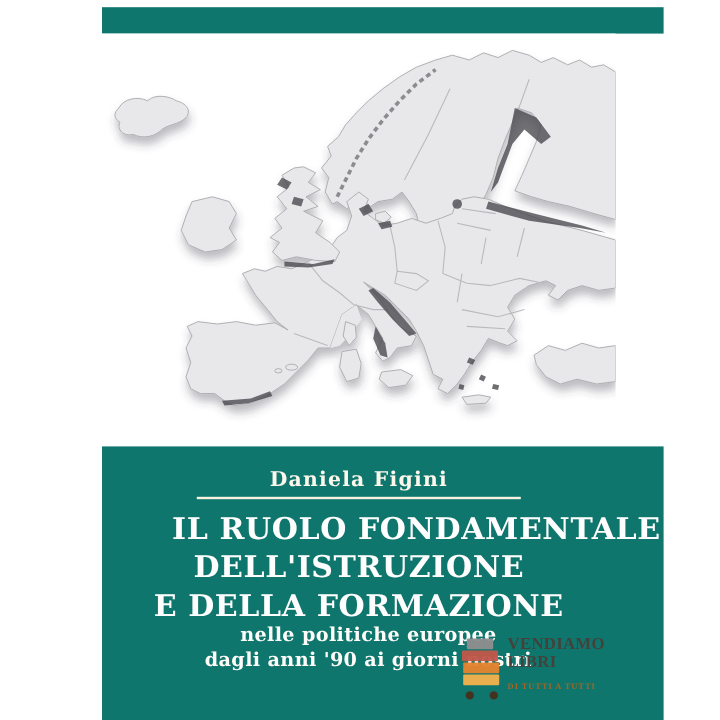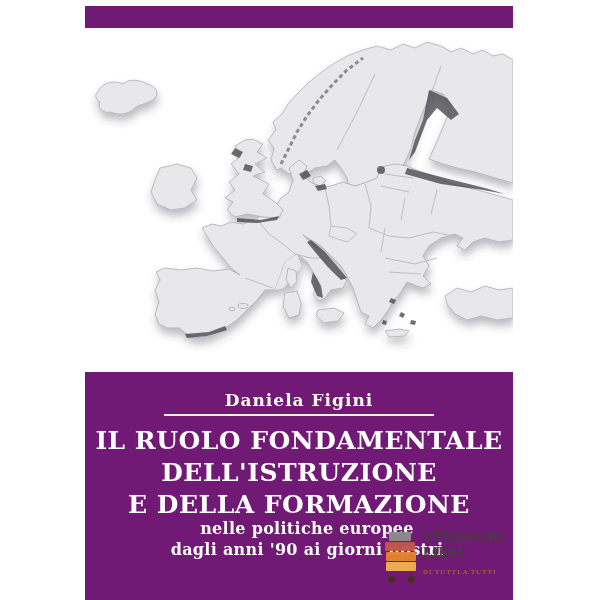--- a/index.html
+++ b/index.html
@@ -1,29 +1,29 @@
 <!DOCTYPE html>
 <html><head>
 <meta charset="utf-8">
 <style>
   html,body{margin:0;padding:0;background:#ffffff;}
   #stage{position:relative;width:600px;height:600px;background:#ffffff;overflow:hidden;
          font-family:"DejaVu Serif","Liberation Serif",serif;}
   #cover{position:absolute;left:85px;top:6px;width:428px;height:594px;background:#ffffff;}
-  .orange{background:#701a75;}
+  .orange{background:#0f766e;padding-left:40px;}
   #top-bar{position:absolute;left:0;top:0;width:428px;height:22px;}
   #map-area{position:absolute;left:0;top:22px;width:428px;height:344px;background:#ffffff;}
   #map-area svg{display:block;width:428px;height:344px;}
   #bottom-panel{position:absolute;left:0;top:366px;width:428px;height:228px;color:#ffffff;text-align:center;}
   .author{position:absolute;left:0;top:18px;width:428px;font-size:17px;font-weight:bold;
           letter-spacing:1px;color:#fdf8ec;}
   .author-rule{position:absolute;left:79px;top:42px;width:270px;height:2px;background:#f8f2df;}
   .title{position:absolute;left:0;width:428px;font-size:25px;font-weight:bold;letter-spacing:.5px;
          color:#fefefe;white-space:nowrap;}
-  .t1{top:54px;} .t2{top:86px;} .t3{top:118px;}
+  .t1{top:54px;margin-left:48px;} .t2{top:86px;} .t3{top:118px;}
   .subtitle{position:absolute;left:0;width:444px;font-size:16px;font-weight:bold;letter-spacing:.3px;
             color:#fdfcf8;white-space:nowrap;}
   .s1{top:147px;} .s2{top:168px;}
   
   #watermark{position:absolute;left:298px;top:516px;width:110px;height:70px;opacity:.96;
              font-family:Liberation Serif, serif;}
   #cart{position:absolute;left:2px;top:10px;width:34px;height:52px;}
   .stripe{position:absolute;height:9px;border-radius:1px;}
   .st0{left:4px;top:0;width:22px;background:#8E8E90;}
   .st1{left:0;top:10px;width:30px;background:#C0584A;}

